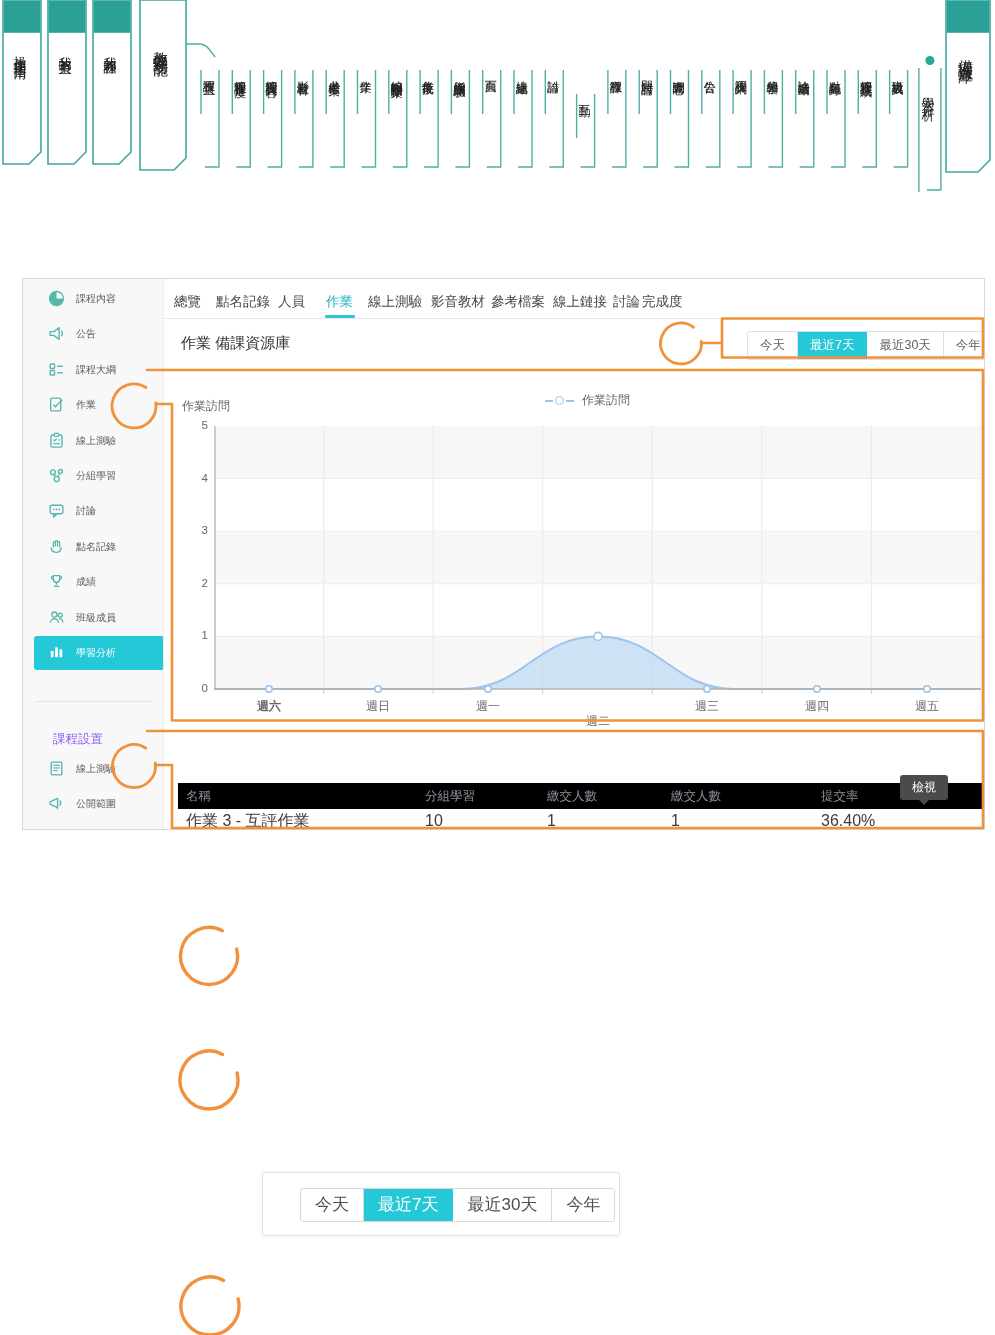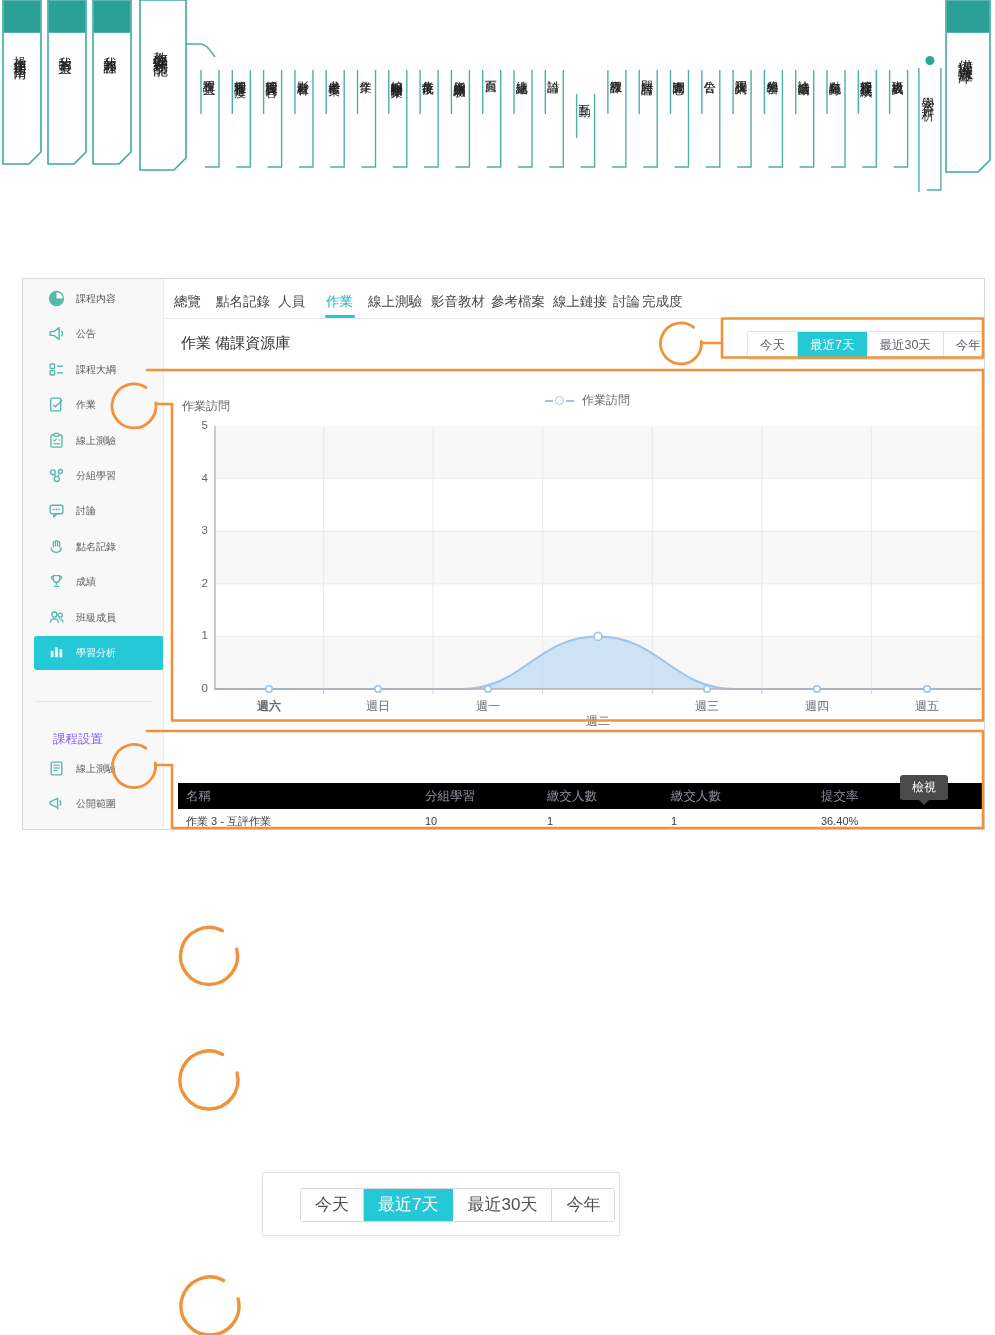--- a/index.html
+++ b/index.html
@@ -32,21 +32,21 @@
   .fbtn.active{background:#25c8d6;color:#fff;border-color:#25c8d6;}
   .legend{position:absolute;display:flex;align-items:center;font-size:12px;color:#666;}
   .legend .dash{width:8px;height:2px;background:#9cc4ec;}
   .legend .dot{width:7px;height:7px;border:1.5px solid #9cc4ec;border-radius:50%;margin:0 2px;background:#fff;}
   .legend .txt{margin-left:8px;}
   .ylab{position:absolute;font-size:12px;color:#666;}
   .ytick{position:absolute;width:20px;text-align:right;font-size:11.5px;color:#666;}
   .xtick{position:absolute;width:44px;text-align:center;font-size:12px;color:#666;}
   .thead{position:absolute;background:#000000;}
   .thcell{position:absolute;font-size:12.5px;color:#8c919c;line-height:26px;white-space:nowrap;}
-  .tdcell{position:absolute;font-size:11px;color:#3d3d3d;line-height:24px;white-space:nowrap;}
+  .tdcell{position:absolute;font-size:16px;color:#3d3d3d;line-height:24px;white-space:nowrap;}
   .tooltip{position:absolute;background:#4b4b4b;color:#fff;font-size:12px;border-radius:3px;
            text-align:center;line-height:25px;}
   .tooltip:after{content:"";position:absolute;left:50%;margin-left:-5px;top:100%;
                  border:5px solid transparent;border-top-color:#4b4b4b;}
   .zoombox{position:absolute;left:262px;top:1172px;width:358px;height:64px;background:#fff;
            border:1px solid #e2e2e2;border-radius:2px;box-shadow:0 1px 4px rgba(0,0,0,0.06);box-sizing:border-box;}
   .zgroup{position:absolute;left:37px;top:15px;display:flex;border:1px solid #d9d9d9;border-radius:3px;overflow:hidden;}
   .zbtn{height:32px;line-height:32px;padding:0 14px;font-size:17px;color:#4f4f4f;background:#fff;
         border-right:1px solid #d9d9d9;cursor:pointer;white-space:nowrap;}
   .zbtn:last-child{border-right:none;}

